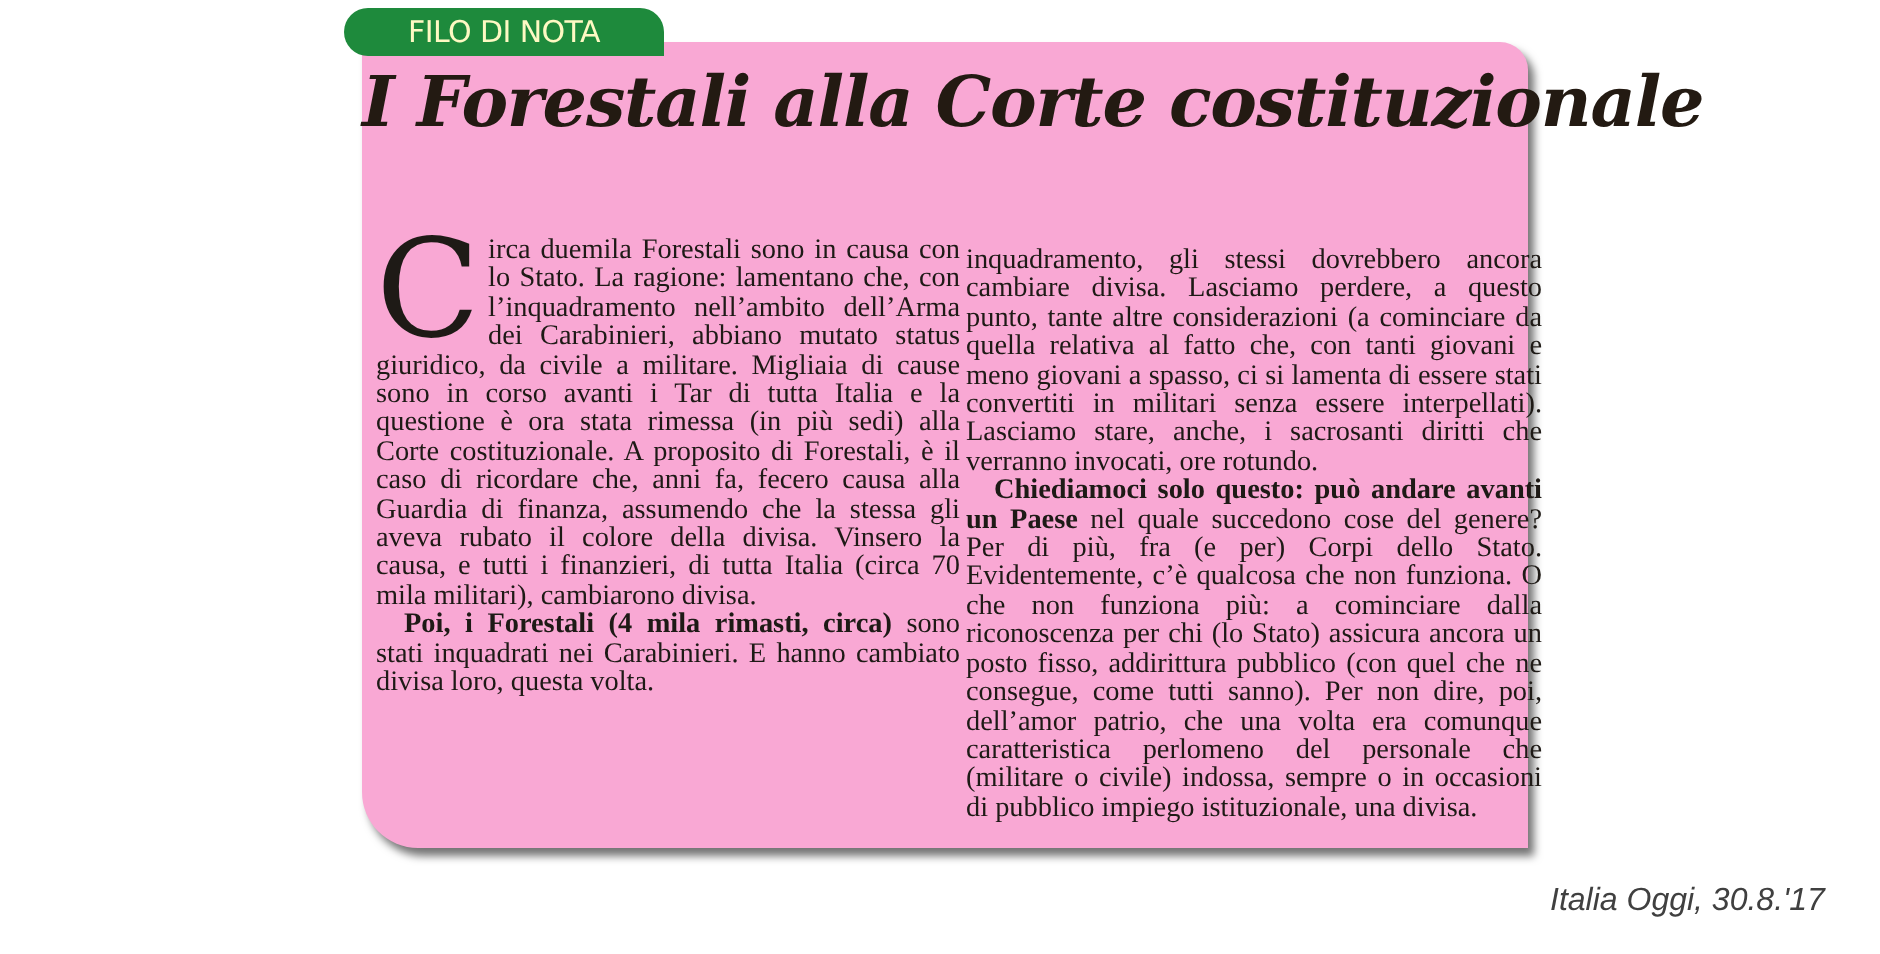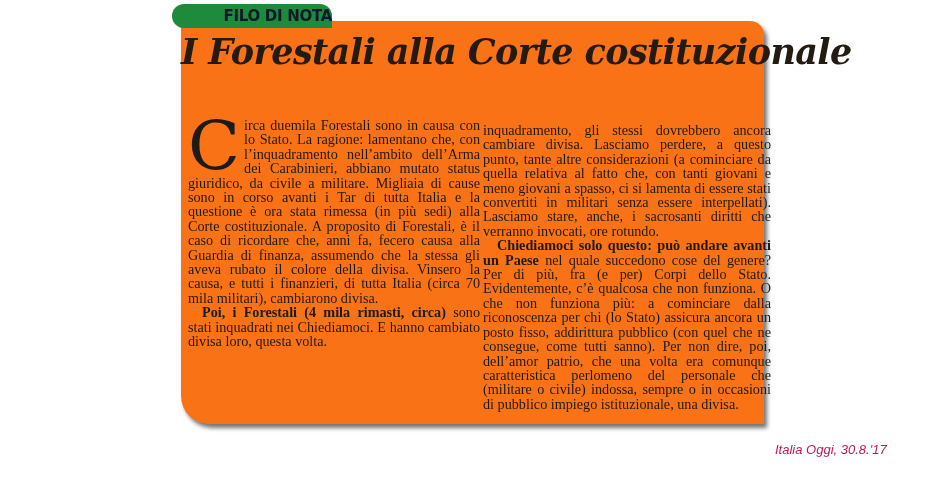--- a/index.html
+++ b/index.html
@@ -1,25 +1,25 @@
 <!DOCTYPE html>
 <html><head>
 <meta charset="utf-8">
 <style>
   html, body { margin: 0; padding: 0; background: #ffffff; }
   body { width: 940px; height: 477px; position: relative; overflow: hidden; font-family: "DejaVu Serif", serif; }
   .tab {
     position: absolute; left: 172px; top: 4px; width: 160px; height: 24px;
     background: #1e8a3c; border-radius: 12px 12px 0 12px;
-    color: #0f172a; font-family: "DejaVu Sans", sans-serif; font-weight: bold;
-    font-size: 15px; line-height: 24px; text-align: right; letter-spacing: -0.3px; z-index: 3;
+    color: #fef9c3; font-family: "DejaVu Sans", sans-serif; font-weight: normal;
+    font-size: 15px; line-height: 24px; text-align: center; letter-spacing: -0.3px; z-index: 3;
   }
   .panel {
     position: absolute; left: 181px; top: 21px; width: 583px; height: 403px;
-    background: #f97316; border-radius: 0 14px 0 28px;
+    background: #f9a8d4; border-radius: 0 14px 0 28px;
     box-shadow: 3px 4px 4px rgba(0,0,0,0.55);
   }
   .title {
     position: absolute; left: 0; top: 10px; width: 583px; text-align: center;
     font-family: "DejaVu Serif", serif; font-style: italic; font-weight: bold;
     font-size: 35px; color: #231a12; letter-spacing: -0.6px; white-space: nowrap;
   }
   .byline {
     position: absolute; left: 44px; top: 58px; width: 179px;
     border-top: 1.5px solid #222; border-bottom: 1.5px solid #222;
@@ -34,34 +34,34 @@
   .col2 { left: 302px; top: 70px; width: 288px; margin-top: 32px; }
   .col p { margin: 0; }
   .col p.ind { text-indent: 14px; }
   .drop {
     float: left; font-family: "DejaVu Serif", serif; font-size: 68px; line-height: 52px;
     margin: 2px 4px 0 0; color: #1e1a16; font-weight: normal;
   }
   .b { font-weight: bold; }
   .source {
     position: absolute; left: 775px; top: 442px; font-family: "Liberation Sans", sans-serif;
-    font-style: italic; font-size: 13px; color: #be185d;
+    font-style: italic; font-size: 16px; color: #404040;
   }
 </style>
 </head>
 <body>
 
 <div class="tab">FILO DI NOTA</div>
 
 <div class="panel">
   <div class="title">I Forestali alla Corte costituzionale</div>
 
   <div class="col col1">
     <p><span class="drop">C</span><span>irca duemila Forestali sono in causa con lo Stato. La ragione: lamentano che, con l’inquadramento nell’ambito dell’Arma dei Carabinieri, abbiano mutato status giuridico, da civile a militare. Migliaia di cause sono in corso avanti i Tar di tutta Italia e la questione è ora stata rimessa (in più sedi) alla Corte costituzionale. A proposito di Forestali, è il caso di ricordare che, anni fa, fecero causa alla Guardia di finanza, assumendo che la stessa gli aveva rubato il colore della divisa. Vinsero la causa, e tutti i finanzieri, di tutta Italia (circa 70 mila militari), cambiarono divisa.</span></p>
-    <p class="ind"><span class="b">Poi, i Forestali (4 mila rimasti, circa)</span><span> sono stati inquadrati nei Chiediamoci. E hanno cambiato divisa loro, questa volta.</span></p>
+    <p class="ind"><span class="b">Poi, i Forestali (4 mila rimasti, circa)</span><span> sono stati inquadrati nei Carabinieri. E hanno cambiato divisa loro, questa volta.</span></p>
   </div>
 
   <div class="col col2">
     <p>inquadramento, gli stessi dovrebbero ancora cambiare divisa. Lasciamo perdere, a questo punto, tante altre considerazioni (a cominciare da quella relativa al fatto che, con tanti giovani e meno giovani a spasso, ci si lamenta di essere stati convertiti in militari senza essere interpellati). Lasciamo stare, anche, i sacrosanti diritti che verranno invocati, ore rotundo.</p>
     <p class="ind"><span class="b">Chiediamoci solo questo: può andare avanti un Paese</span><span> nel quale succedono cose del genere? Per di più, fra (e per) Corpi dello Stato. Evidentemente, c’è qualcosa che non funziona. O che non funziona più: a cominciare dalla riconoscenza per chi (lo Stato) assicura ancora un posto fisso, addirittura pubblico (con quel che ne consegue, come tutti sanno). Per non dire, poi, dell’amor patrio, che una volta era comunque caratteristica perlomeno del personale che (militare o civile) indossa, sempre o in occasioni di pubblico impiego istituzionale, una divisa.</span></p>
   </div>
 </div>
 
 <div class="source">Italia Oggi, 30.8.'17</div>
 

